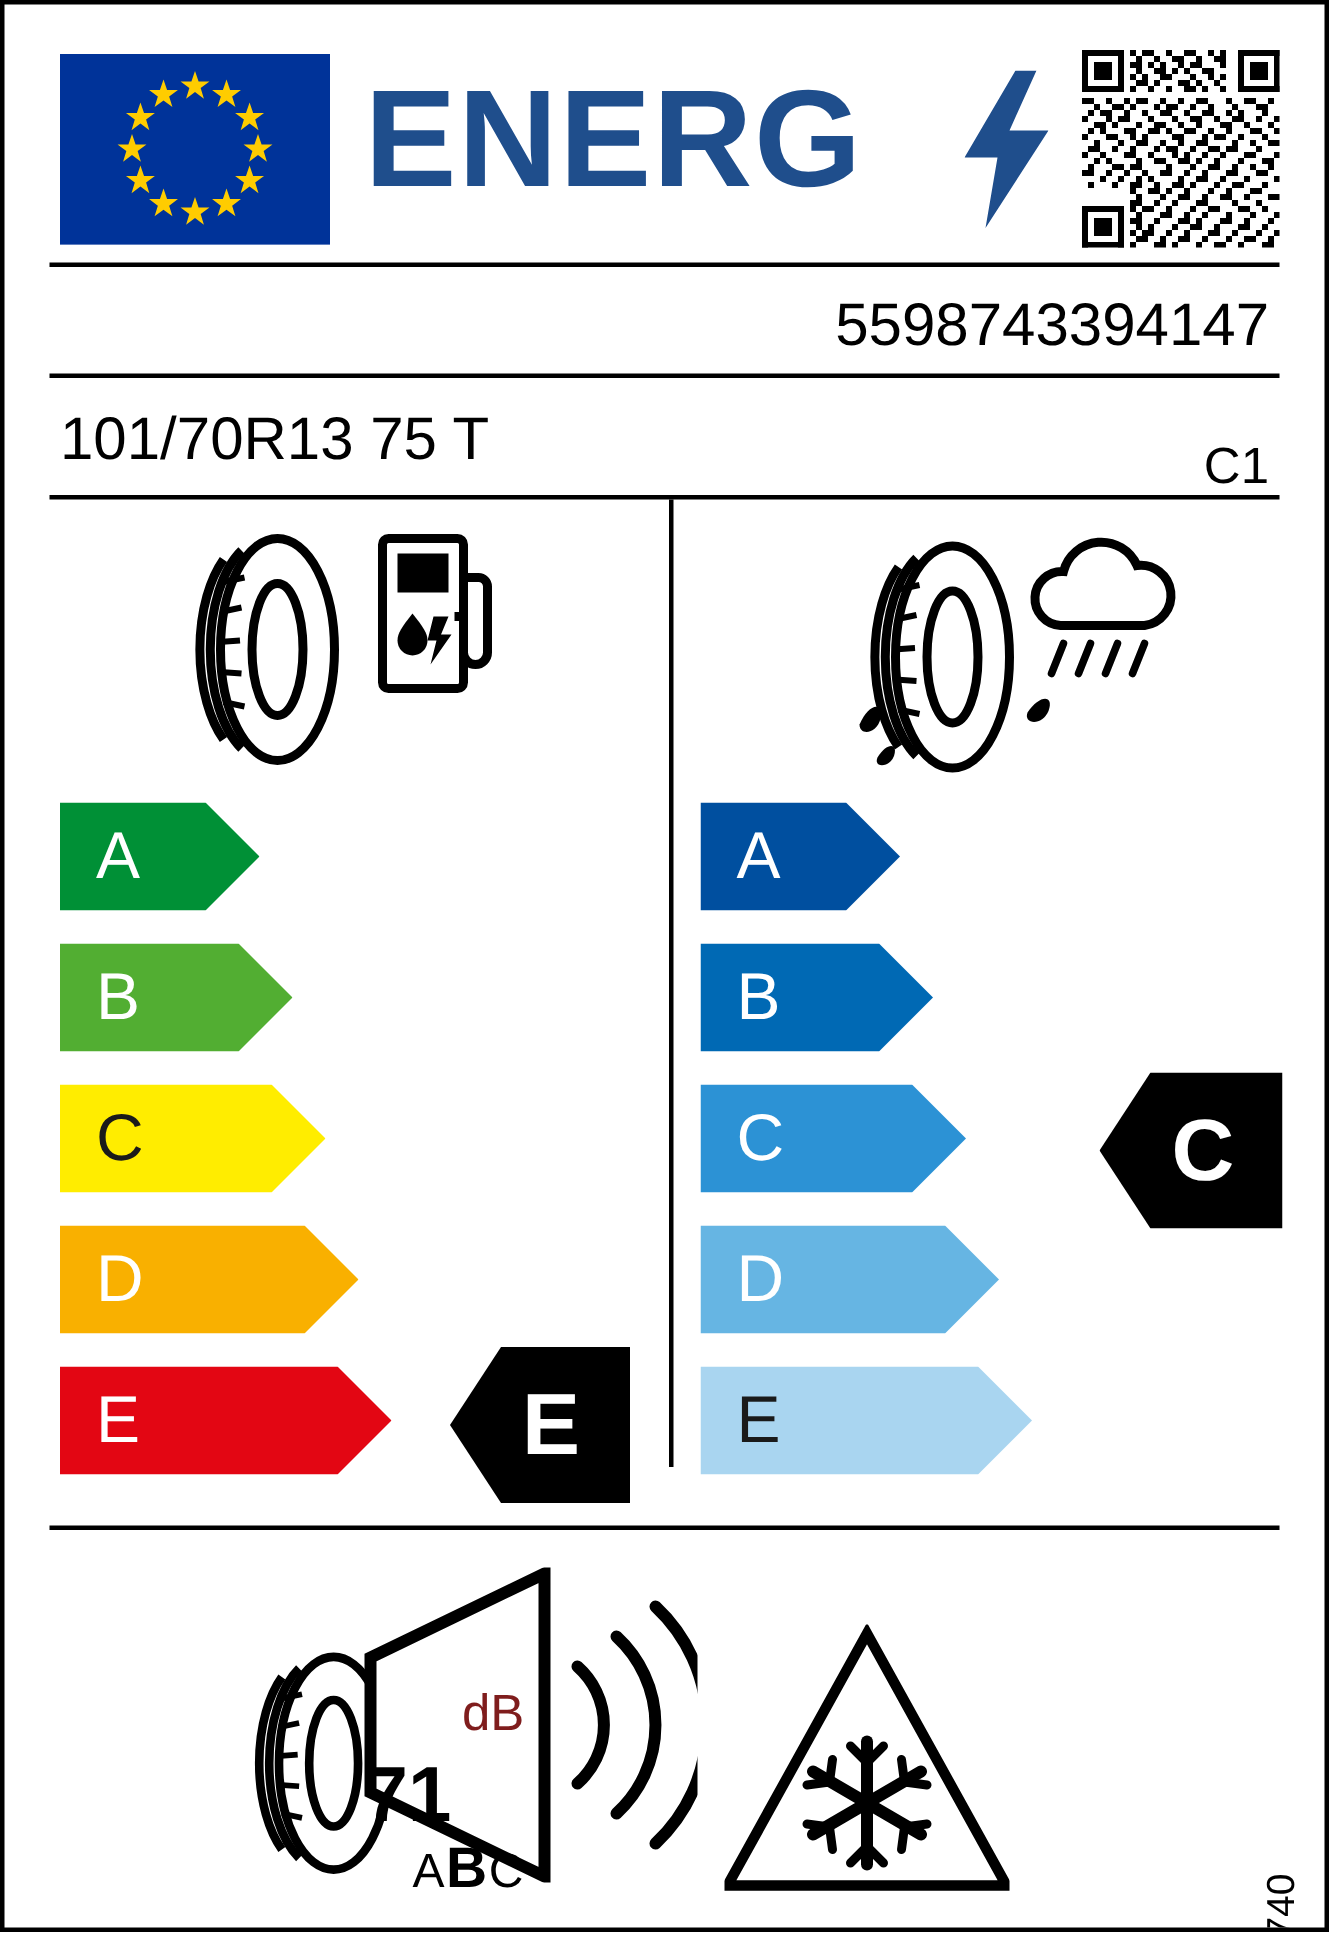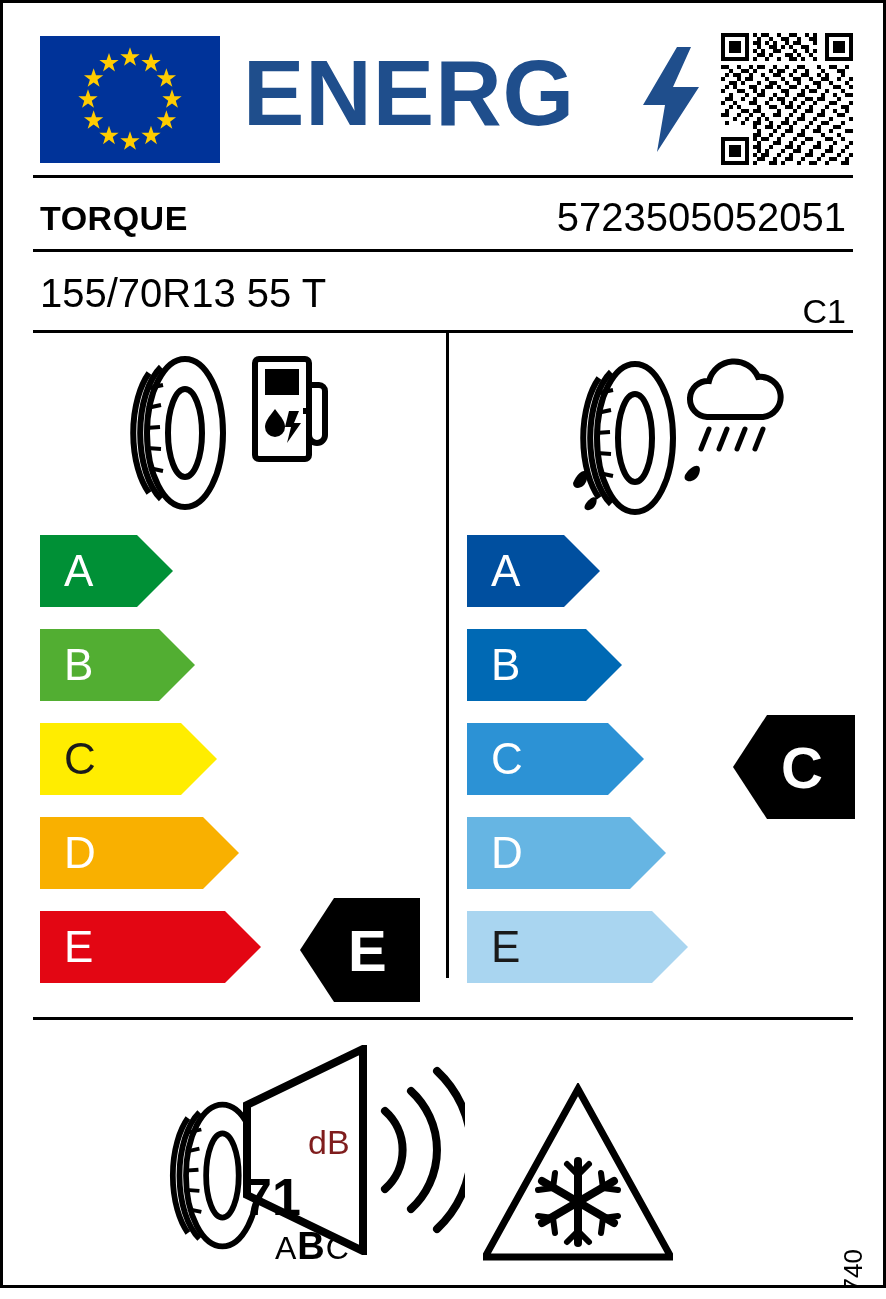--- a/index.html
+++ b/index.html
@@ -526,23 +526,22 @@
             <rect x="30" y="32" width="2" height="1"></rect>
         </g>
       </svg>
     </div>
   </div>
 
   <div class="rule" style="top:172px;"></div>
   <div class="rule" style="top:246px;"></div>
   <div class="rule" style="top:327px;"></div>
 
-  <div class="brand">TORQUE</div>
-  <div class="sku">5723505052051</div>
-  <div class="tyre-size">155/70R13 55 T</div>
+  <div class="sku">5598743394147</div>
+  <div class="tyre-size">101/70R13 75 T</div>
   <div class="tyre-class">C1</div>
 
   <div class="divider-v"></div>
 
   <div class="pictogram" style="left:120px; top:350px;">
     <svg viewBox="0 0 120 160" width="120" height="160">
       <g fill="none" stroke="#000" stroke-width="6">
         <ellipse cx="62" cy="80" rx="38" ry="74"></ellipse>
         <ellipse cx="62" cy="80" rx="17" ry="44"></ellipse>
         <path d="M38 14 A38 74 0 0 0 38 146"></path>

